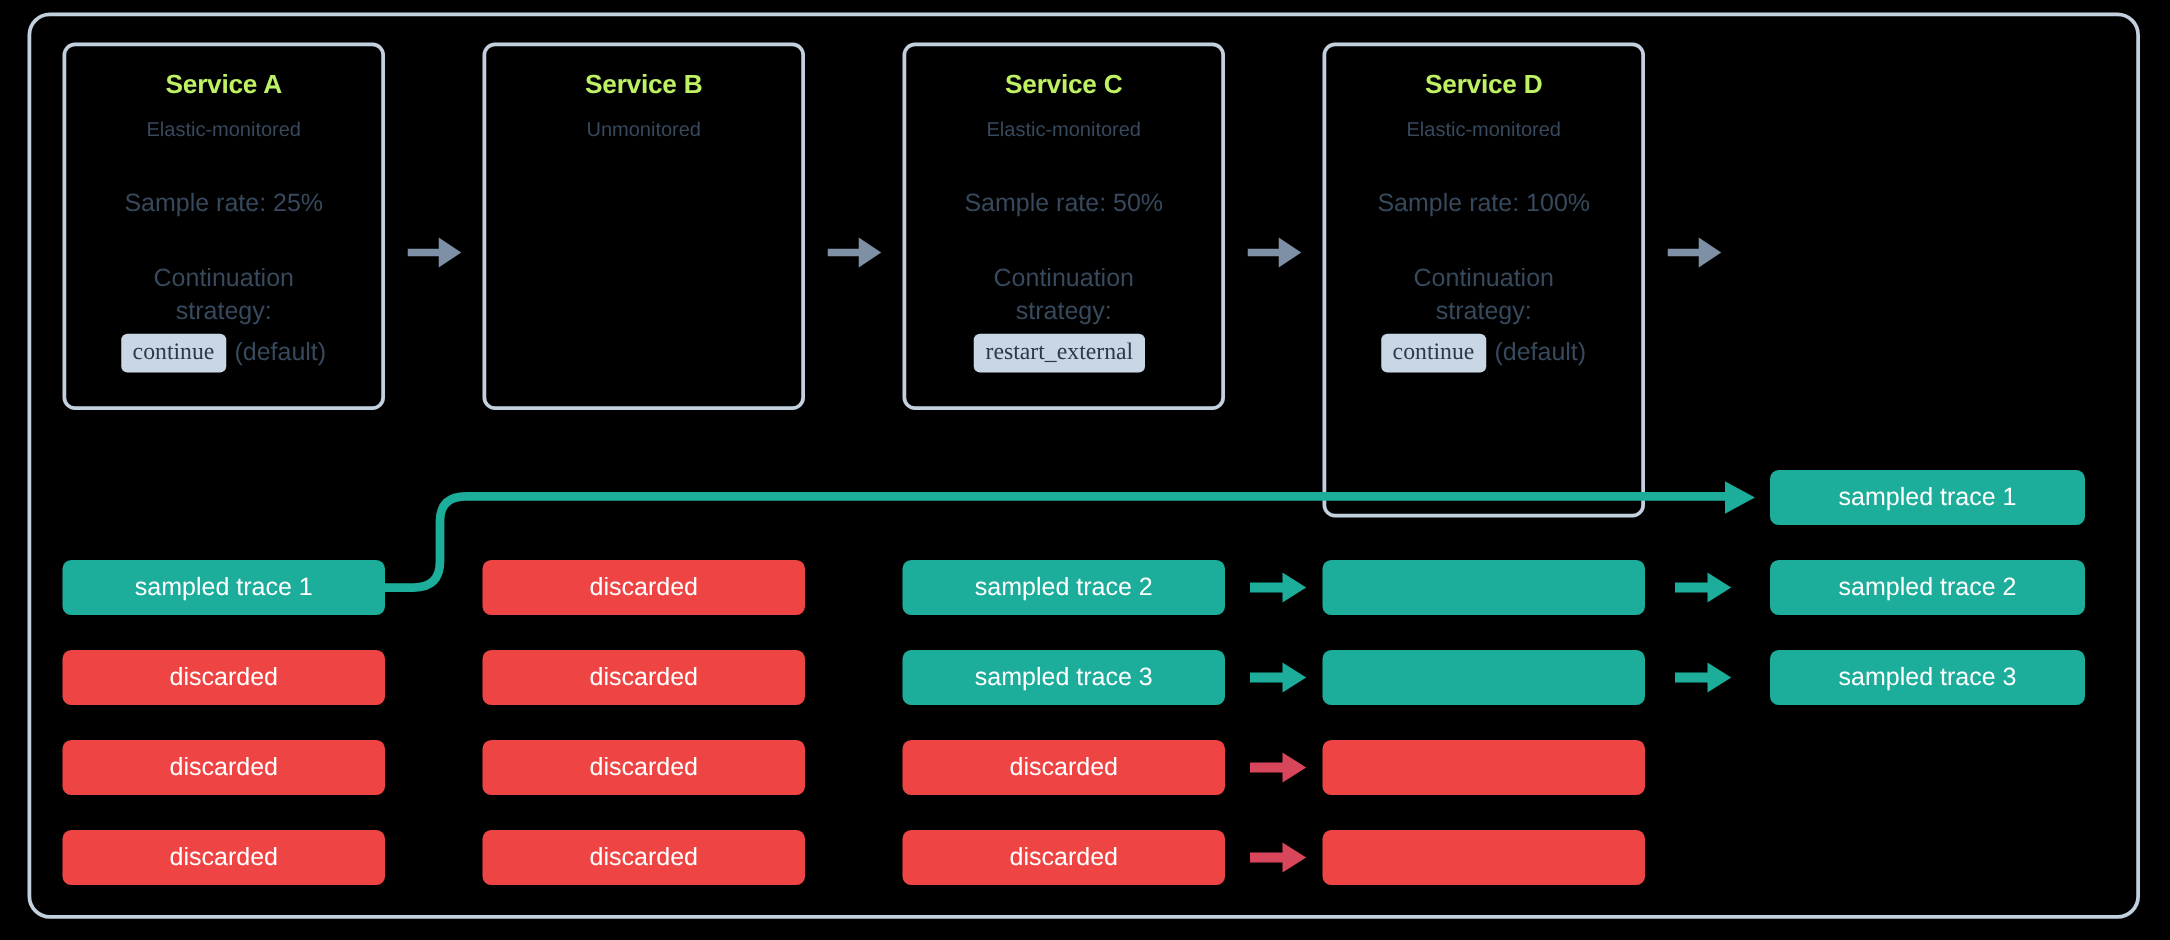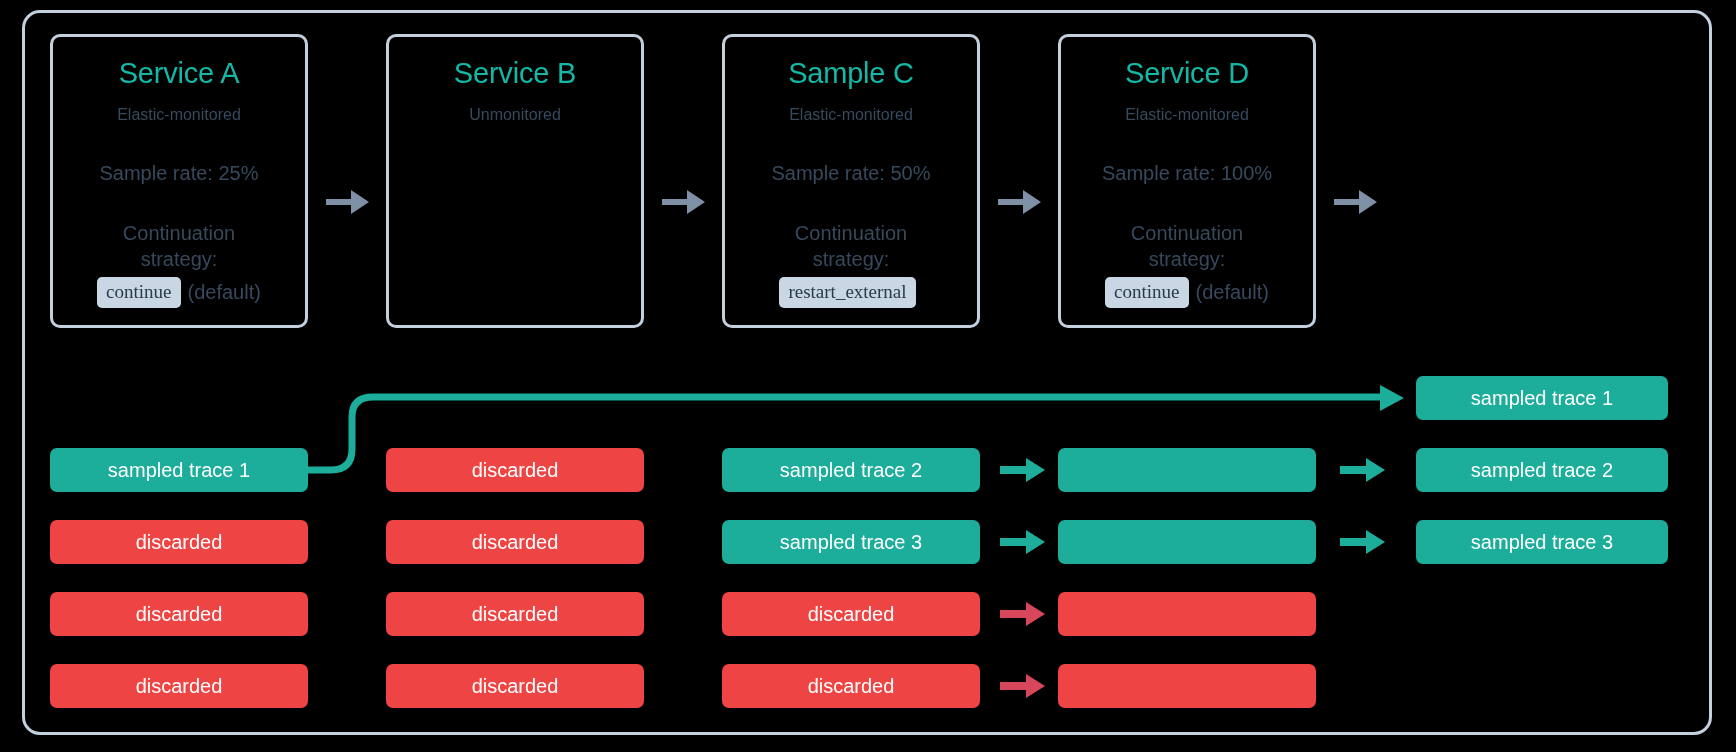--- a/index.html
+++ b/index.html
@@ -36,23 +36,23 @@
   .svc-box {
     position: absolute;
     box-sizing: border-box;
     border: 3px solid #c3d0dd;
     border-radius: 10px;
     background: transparent;
     text-align: center;
     padding-top: 18px;
   }
   .svc-title {
-    font-size: 29px;
-    font-weight: normal;
-    color: #14b8a6;
+    font-size: 21px;
+    font-weight: bold;
+    color: #bef264;
     letter-spacing: -0.2px;
     line-height: 1.25;
   }
   .svc-sub {
     font-size: 16px;
     color: #37495c;
     margin-top: 14px;
     line-height: 1.3;
   }
   .svc-rate {
@@ -168,34 +168,34 @@
       <span class="chip-note">(default)</span>
     </div>
   </div>
 
   <div class="svc-box" style="left:386px; top:34px; width:258px; height:294px;">
     <div class="svc-title">Service B</div>
     <div class="svc-sub">Unmonitored</div>
   </div>
 
   <div class="svc-box" style="left:722px; top:34px; width:258px; height:294px;">
-    <div class="svc-title">Sample C</div>
+    <div class="svc-title">Service C</div>
     <div class="svc-sub">Elastic-monitored</div>
     <div class="svc-rate">Sample rate: 50%</div>
     <div class="svc-strategy-label">
       <div>Continuation</div>
       <div>strategy:</div>
     </div>
     <div class="svc-chip-row">
       <span class="code-chip">restart_external</span>
       <span class="chip-note"></span>
     </div>
   </div>
 
-  <div class="svc-box" style="left:1058px; top:34px; width:258px; height:294px;">
+  <div class="svc-box" style="left:1058px; top:34px; width:258px; height:380px;">
     <div class="svc-title">Service D</div>
     <div class="svc-sub">Elastic-monitored</div>
     <div class="svc-rate">Sample rate: 100%</div>
     <div class="svc-strategy-label">
       <div>Continuation</div>
       <div>strategy:</div>
     </div>
     <div class="svc-chip-row">
       <span class="code-chip">continue</span>
       <span class="chip-note">(default)</span>

